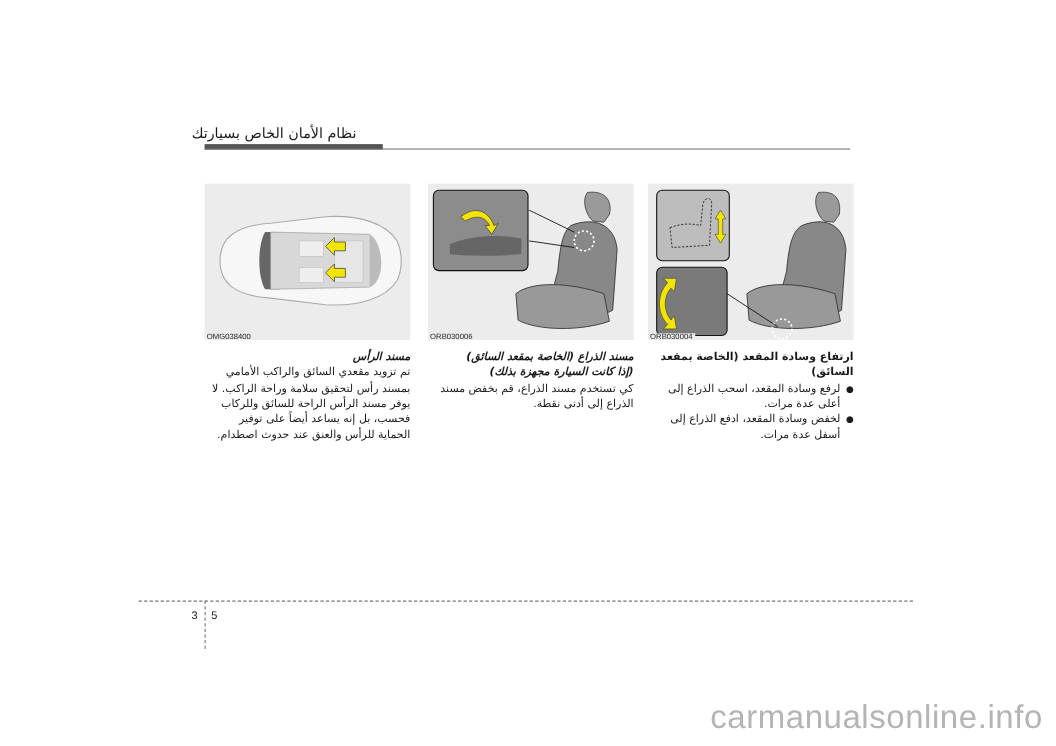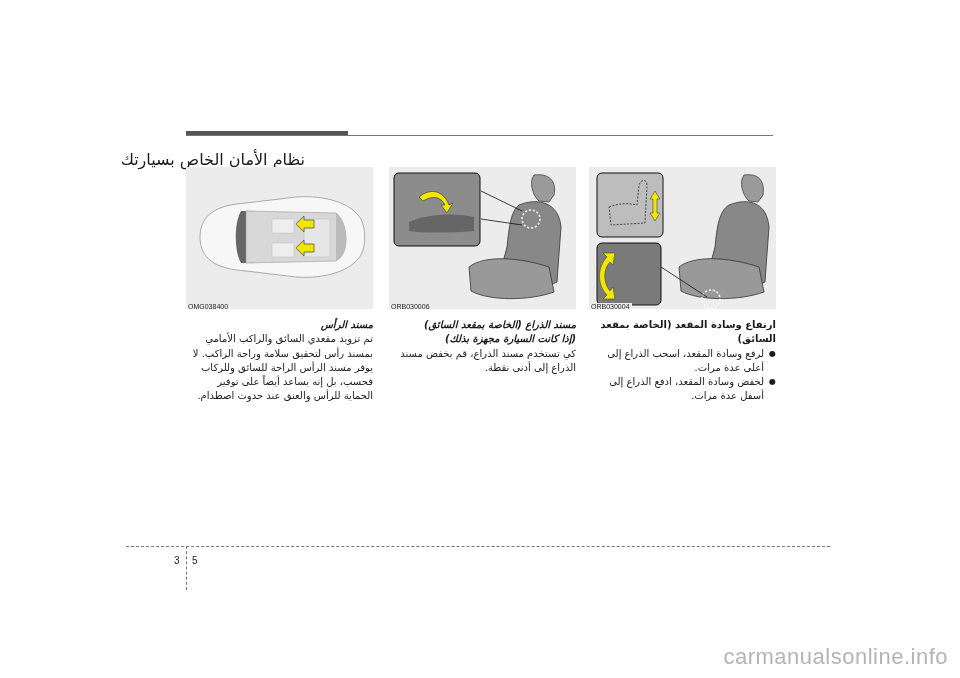--- a/index.html
+++ b/index.html
@@ -1,31 +1,31 @@
 <!DOCTYPE html>
 <html><head>
 <meta charset="utf-8">
 <style>
   html,body{margin:0;padding:0;}
   body{width:960px;height:678px;background:#ffffff;position:relative;overflow:hidden;font-family:"DejaVu Sans",sans-serif;color:#1a1a1a;}
-  .hdr-title{position:absolute;right:655px;top:114px;font-size:16px;direction:rtl;white-space:nowrap;margin-top:36px;}
+  .hdr-title{position:absolute;right:636px;top:114px;font-size:13px;direction:rtl;white-space:nowrap;}
   .hdr-bar{position:absolute;left:186px;top:131px;width:162px;height:5px;background:#555;}
   .hdr-line{position:absolute;left:186px;top:135px;width:587px;height:1px;background:#777;}
   .fig{position:absolute;top:167px;width:187px;height:142px;background:#ececec;overflow:hidden;}
   .fig-label{position:absolute;left:0;bottom:-1px;font-family:"Liberation Sans",sans-serif;font-size:7px;color:#222;background:#ececec;padding:0 2px;}
   .col{position:absolute;top:318px;width:187px;direction:rtl;text-align:right;font-size:10px;line-height:14.3px;}
   .col .h{font-weight:bold;font-style:italic;}
   .col p{margin:0;}
   .col ul{margin:0;padding:0;list-style:none;}
   .col li{position:relative;padding-right:12px;}
   .col li:before{content:"\25CF";position:absolute;right:0;top:0;font-size:8px;}
   .ftr-line{position:absolute;left:126px;top:546px;width:704px;border-top:1px dashed #777;}
   .ftr-vline{position:absolute;left:186px;top:546px;height:44px;border-left:1px dashed #777;}
   .pg{position:absolute;top:555px;font-family:"Liberation Sans",sans-serif;font-size:10px;}
-  .wm{position:absolute;right:12px;bottom:8px;font-family:"Liberation Sans",sans-serif;font-size:22px;color:#b4b4b4;letter-spacing:0.5px;}
+  .wm{position:absolute;right:12px;bottom:8px;font-family:"Liberation Sans",sans-serif;font-size:30px;color:#b4b4b4;letter-spacing:0.5px;}
 </style>
 </head>
 <body>
 
 <div class="hdr-title">نظام الأمان الخاص بسيارتك</div>
 <div class="hdr-bar"></div>
 <div class="hdr-line"></div>
 
 <div class="fig" style="left:186px;">
   <svg width="187" height="142" viewBox="0 0 187 142">

